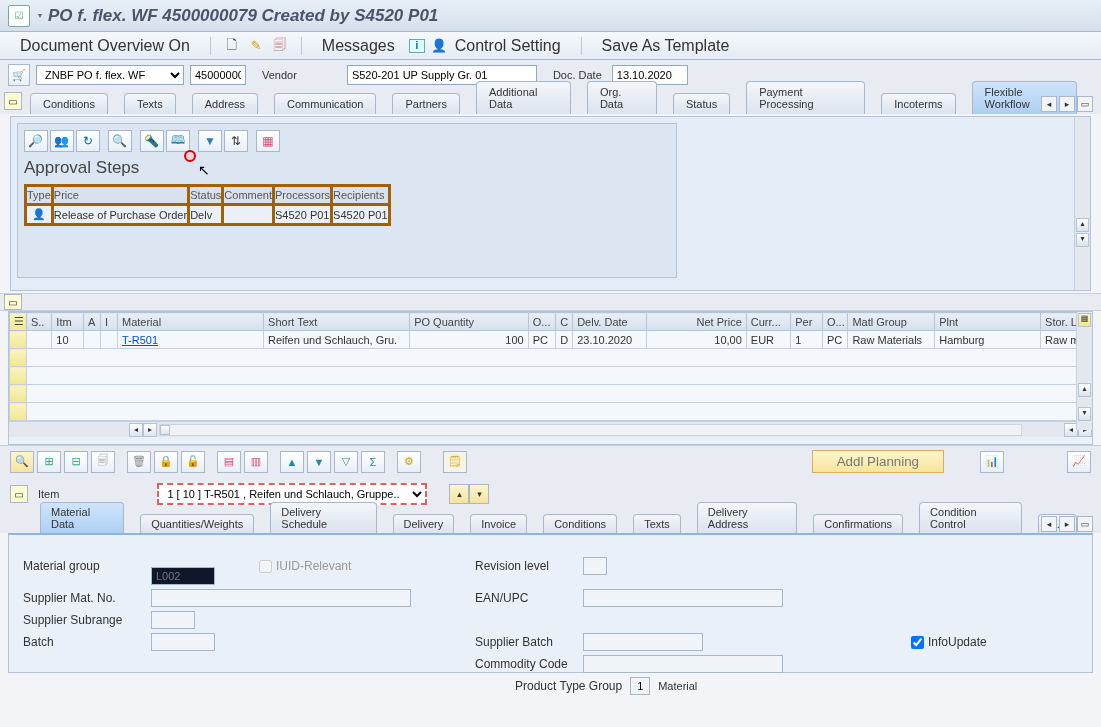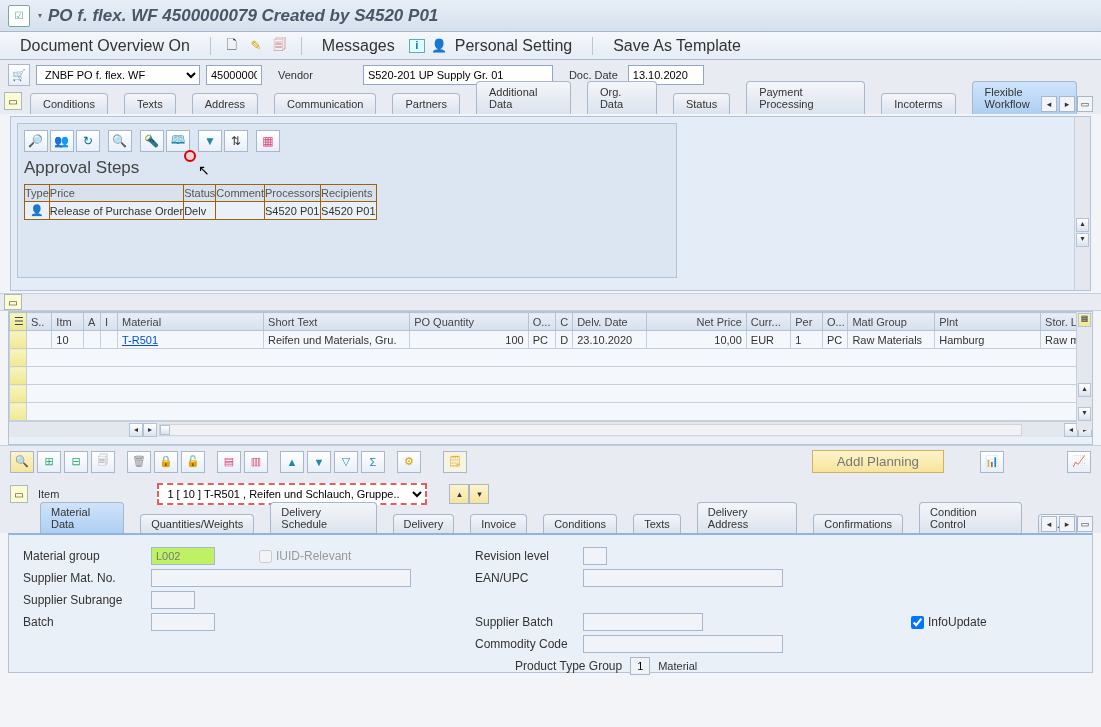--- a/index.html
+++ b/index.html
@@ -33,21 +33,21 @@
   .tab-strip .right-ctrls .sq { width: 16px; height: 16px; border: 1px solid #a8b8cc; background: #f2f4f7; display: flex; align-items: center; justify-content: center; font-size: 9px; cursor: pointer;}
   
   
   .panel { border: 1px solid #b4c4d6; background: #e4edf7; margin: 2px 0; position: relative; }
   .approval-panel { height: 175px; margin-left: 10px; margin-right: 10px; padding: 0; }
   .inner-box { border: 1px solid #b4c4d6; background: #dbe6f2; margin: 6px 30px 6px 6px; padding: 6px; height: 155px; position: relative; width: 660px;}
   .alv-toolbar { display: flex; gap: 2px; margin-bottom: 6px; }
   .alv-toolbar .tbtn { width: 24px; height: 22px; border: 1px solid #a8b8cc; background: linear-gradient(#fff,#e8eff7); display: flex; align-items: center; justify-content: center; cursor: pointer; font-size: 12px; }
   .approval-title { font-size: 17px; color: #444; margin: 4px 0 6px 0; }
   .aprv-table { border-collapse: collapse; font-size: 11px; }
-  .aprv-table th, .aprv-table td { border: 1px solid #a16207; padding: 2px 0; text-align: left; background: #eaf0f7; }
+  .aprv-table th, .aprv-table td { border: 3px solid #a16207; padding: 2px 0; text-align: left; background: #eaf0f7; }
   .aprv-table th { background: #d8e2ee; font-weight: normal; color: #555; }
   .aprv-table .row-icn { width: 16px; text-align: center; }
   
   .vscroll-stub { position: absolute; right: 0; top: 0; width: 16px; height: 100%; background: #e4e8ee; border-left: 1px solid #c4d0de;}
   .vscroll-stub .btn { height: 14px; background: linear-gradient(#fff,#dbe3ed); border: 1px solid #b4c4d6; margin: 1px; font-size: 8px; text-align: center;}
   
   
   .splitter { height: 18px; background: #e8ecf2; border-top: 1px solid #c4d0de; border-bottom: 1px solid #c4d0de; position: relative; }
   .splitter .side-icn { position: absolute; left: 4px; top: 0px; width: 18px; height: 16px; border: 1px solid #a8b8cc; background: #fdfbd0; font-size: 10px; display: flex; align-items: center; justify-content: center; cursor: pointer; }
   
@@ -83,21 +83,21 @@
   .detail-tabs .tab { padding: 3px 10px; font-size: 11px; }
   .detail-tabs .tab.active { background: linear-gradient(#cfe4fb,#aecff2); }
   .detail-tabs .right-ctrls { position: absolute; right: 8px; bottom: 1px; display: flex; gap: 2px; }
   .detail-tabs .right-ctrls .sq { width: 16px; height: 16px; border: 1px solid #a8b8cc; background: #f2f4f7; display: flex; align-items: center; justify-content: center; font-size: 9px; cursor: pointer;}
   
   
   .detail-form { border: 1px solid #b4c4d6; border-top: 2px solid #8fb4dd; background: #eaf0f7; margin: 0 8px; padding: 12px 14px; height: 140px; }
   .form-grid { display: grid; grid-template-columns: 120px 100px 120px 80px 100px 200px 1fr; gap: 4px 8px; align-items: center; }
   .form-grid label { color: #333; font-size: 12px; }
   .form-grid input[type=text] { border: 1px solid #a8b8cc; background: #f0f3f7; height: 18px; padding: 0 4px; font-size: 11px; }
-  .form-grid input.ro { background: #bef264; color: #777; }
+  .form-grid input.ro { background: #0f172a; color: #777; margin-top: 20px; }
   .form-grid .cb-wrap { display: flex; align-items: center; gap: 4px; }
   .form-grid .cb-wrap input { width: 13px; height: 13px; }
   
   .red-circle { position: absolute; width: 12px; height: 12px; border: 2px solid #d00; border-radius: 50%; background: rgba(255,180,180,0.4); }
   .cursor-arrow { position: absolute; font-size: 14px; color: #000; pointer-events: none; }
 </style>
 </head>
 <body>
 
 <div class="title-bar">
@@ -109,28 +109,28 @@
 <div class="toolbar">
   <button class="toolbar-btn">Document Overview On</button>
   <span class="sep"></span>
   <span class="toolbar-icn">🗋</span>
   <span class="toolbar-icn" style="color:#d9a000">✎</span>
   <span class="toolbar-icn" style="color:#c77">🗐</span>
   <span class="sep"></span>
   <button class="toolbar-btn">Messages</button>
   <span class="toolbar-icn" style="border:1px solid #6aa; color:#06a; font-weight:bold; font-size:10px; width:16px; height:14px; background:#dff">i</span>
   <span class="toolbar-icn" style="color:#789">👤</span>
-  <button class="toolbar-btn" style="padding-left:0">Personal Setting</button>
+  <button class="toolbar-btn" style="padding-left:0">Control Setting</button>
   <span class="sep"></span>
   <button class="toolbar-btn">Save As Template</button>
 </div>
 
 <div class="header-row">
   <span class="small-icn">🛒</span>
-  <select class="hdr-select" style="width:164px">
+  <select class="hdr-select" style="width:148px">
     <option>ZNBF PO f. flex. WF</option>
   </select>
   <input class="hdr-input" style="width: 56px;" value="4500000079">
   <span class="hdr-label">Vendor</span>
   <input class="hdr-input" style="width: 190px; margin-left: 40px;" value="S520-201 UP Supply Gr. 01">
   <span class="hdr-label">Doc. Date</span>
   <input class="hdr-input" style="width: 76px;" value="13.10.2020">
 </div>
 
 <div class="tab-strip">
@@ -248,21 +248,21 @@
       <th>Plnt</th>
       <th>Stor. L</th>
     </tr>
     <tr>
       <td class="rowhdr"></td>
       <td></td>
       <td>10</td>
       <td></td>
           <td></td>
       <td><span class="link">T-R501</span></td>
-      <td>Reifen und Materials, Gru.</td>
+      <td>Reifen und Schlauch, Gru.</td>
       <td class="num">100</td>
       <td>PC</td>
       <td>D</td>
       <td>23.10.2020</td>
       <td class="num">10,00</td>
       <td>EUR</td>
       <td>1</td>
       <td>PC</td>
       <td>Raw Materials</td>
       <td>Hamburg</td>

